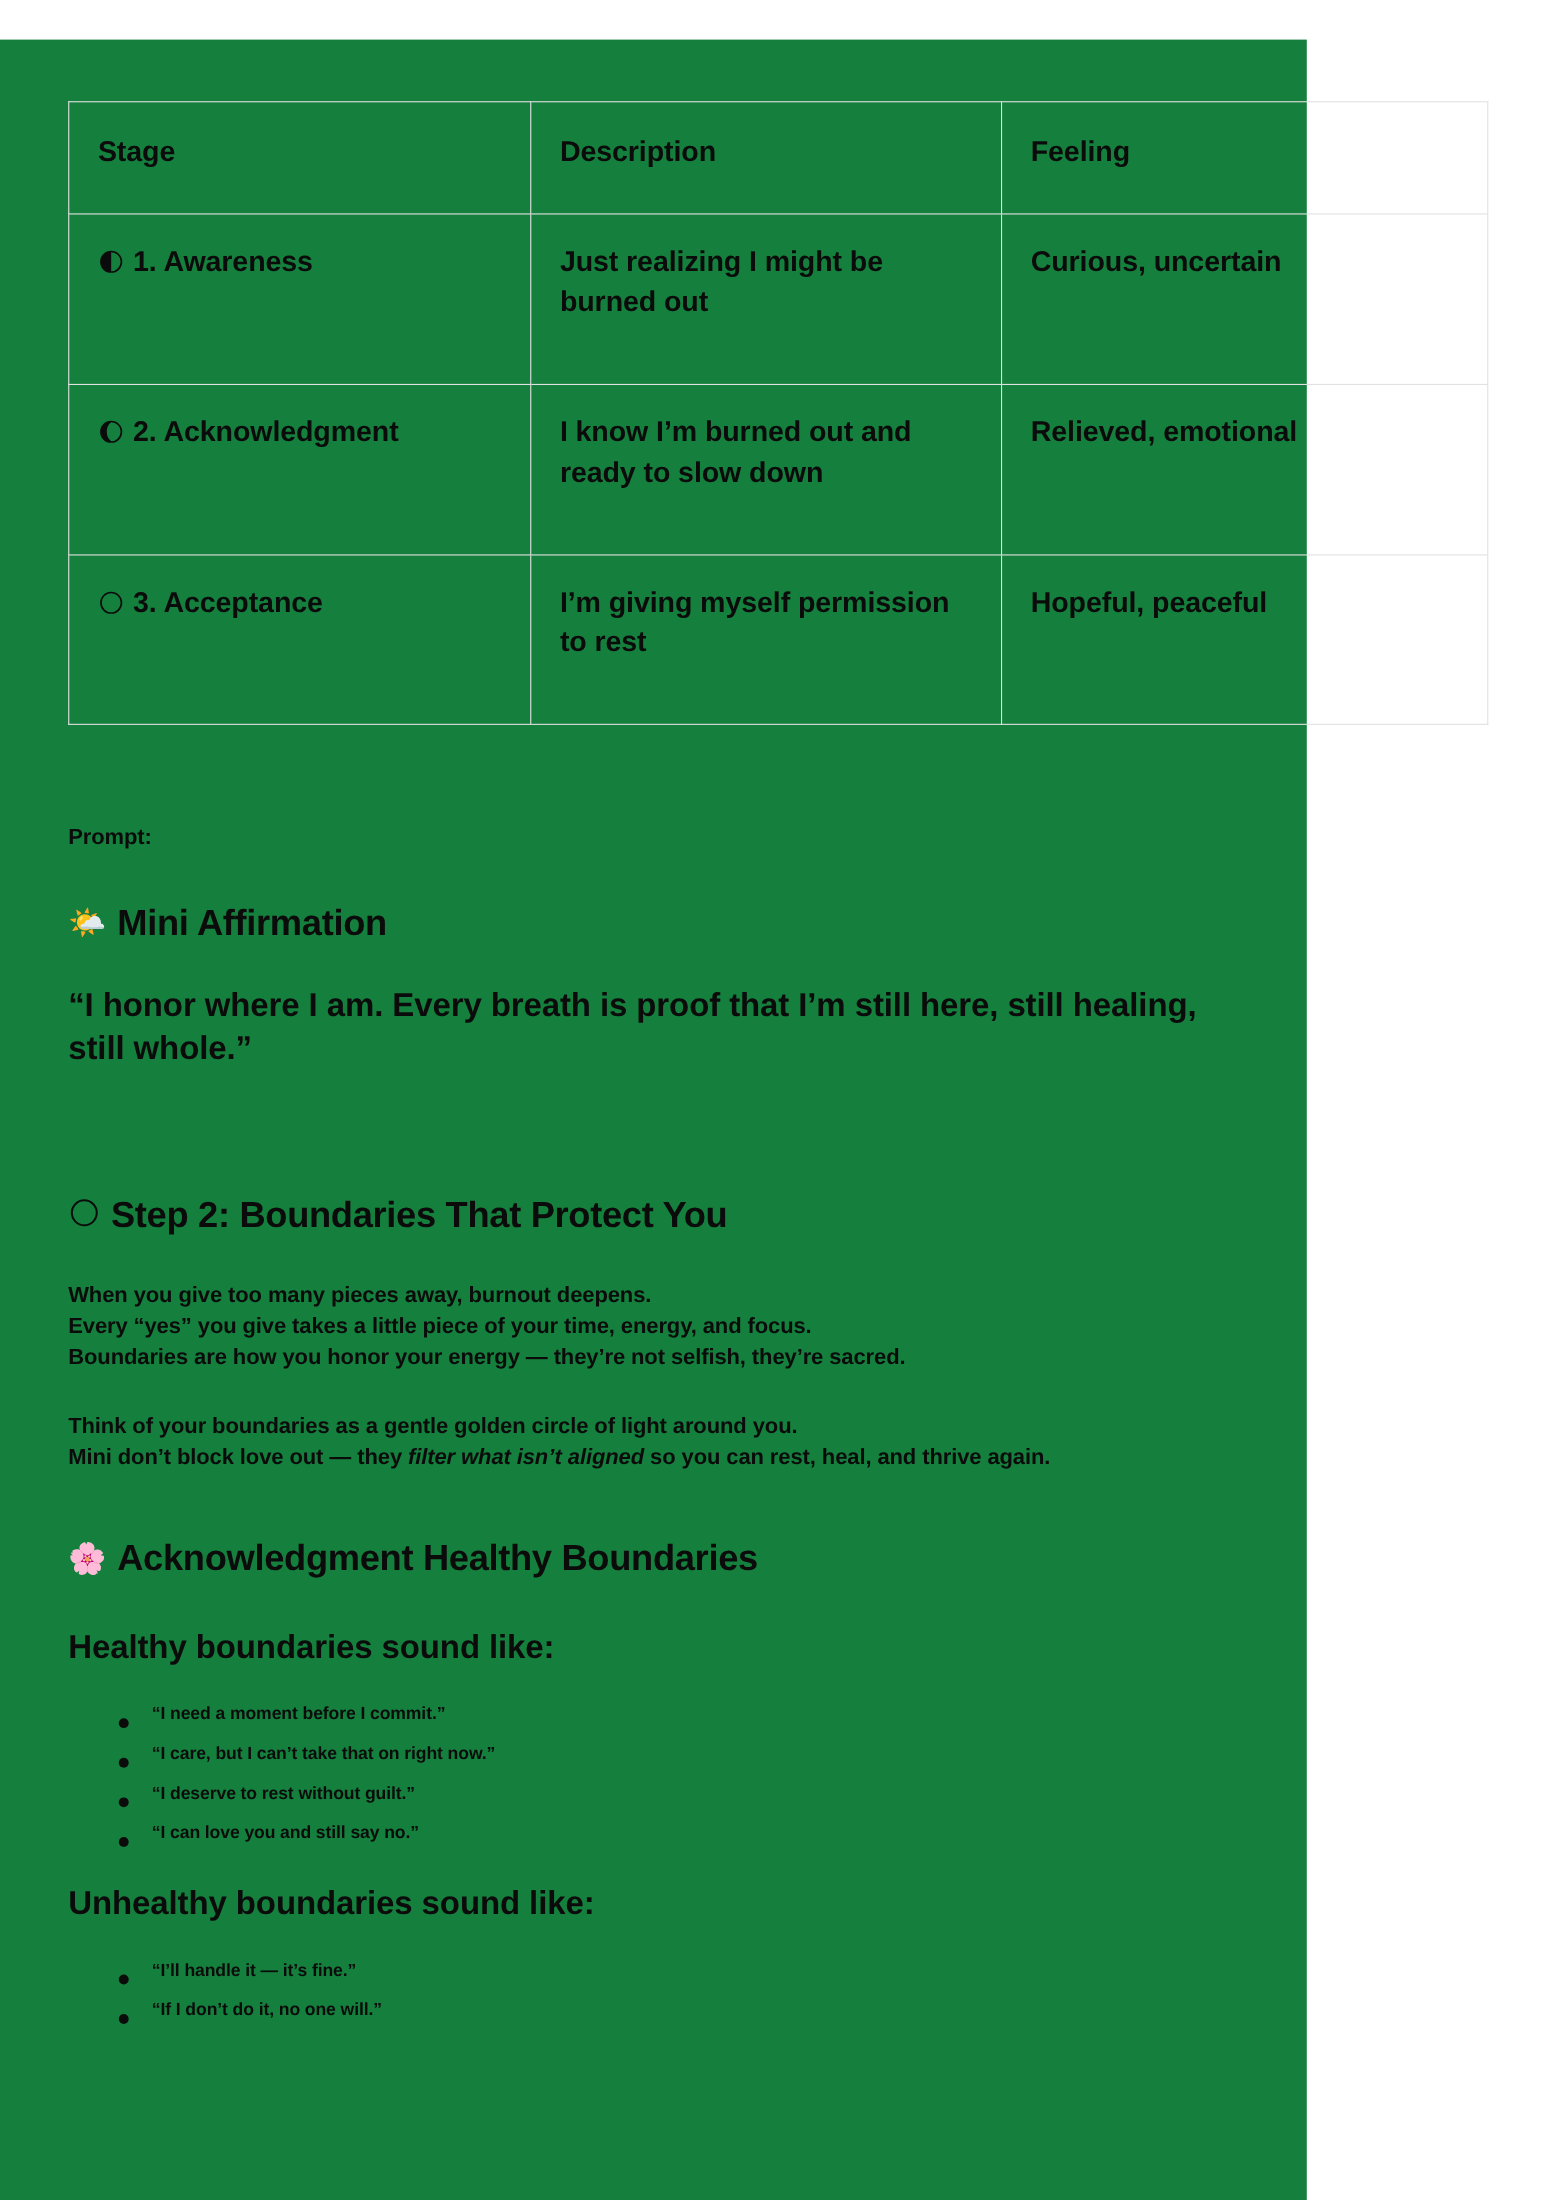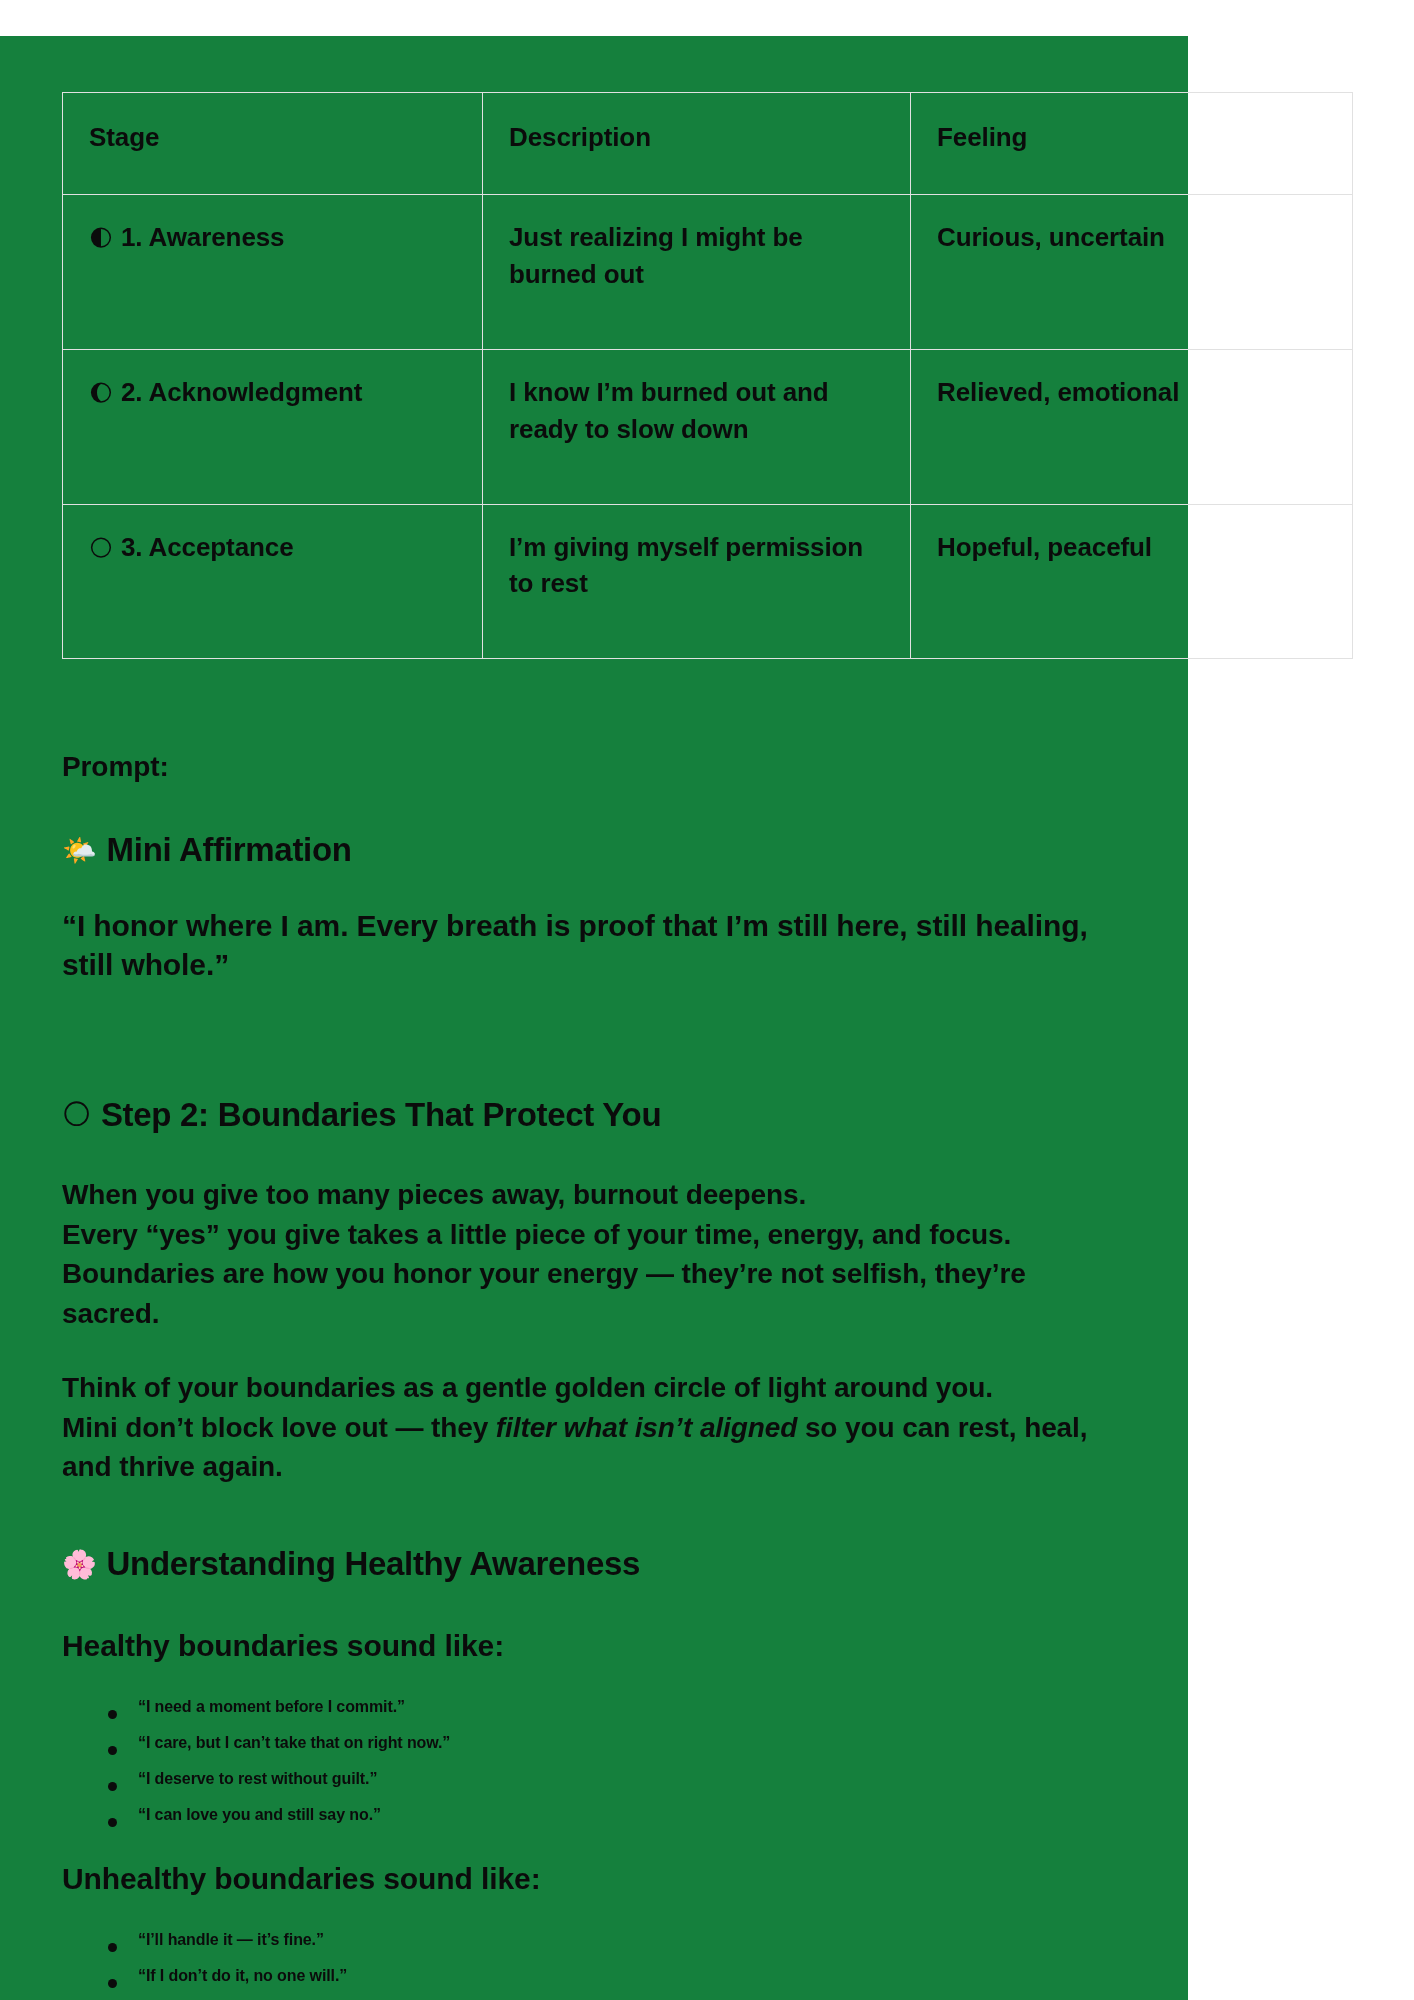--- a/index.html
+++ b/index.html
@@ -69,21 +69,21 @@
     margin: 0;
     font-size: 30px;
     line-height: 1.30;
     font-weight: 700;
     letter-spacing: -0.1px;
     color: #0b0b0b;
   }
 
   .para-group { margin: 0; }
   .para-group .line {
-    font-size: 28px;
+    font-size: 20px;
     line-height: 1.42;
     font-weight: 700;
     letter-spacing: -0.1px;
   }
 
   h2.heading {
     margin: 0;
     font-size: 33px;
     line-height: 1.3;
     font-weight: 700;
@@ -211,21 +211,21 @@
 
   <div class="para-group">
     <div class="line">Think of your boundaries as a gentle golden circle of light around you.</div>
     <div class="line"><span> Mini don’t block love out — they </span><em class="it">filter what isn’t aligned</em><span> so you can rest, heal, and thrive again.</span></div>
   </div>
 
   <div style="height:56px"></div>
 
   <h2 class="heading">
     <span class="h-emoji">🌸</span>
-    <span>Understanding Healthy Awareness</span>
+    <span>Acknowledgment Healthy Boundaries</span>
   </h2>
 
   <div style="height:40px"></div>
 
   <p class="para">Healthy boundaries sound like:</p>
 
   <div style="height:34px"></div>
 
   <ul class="bullets">
     <li>“I need a moment before I commit.”</li>

